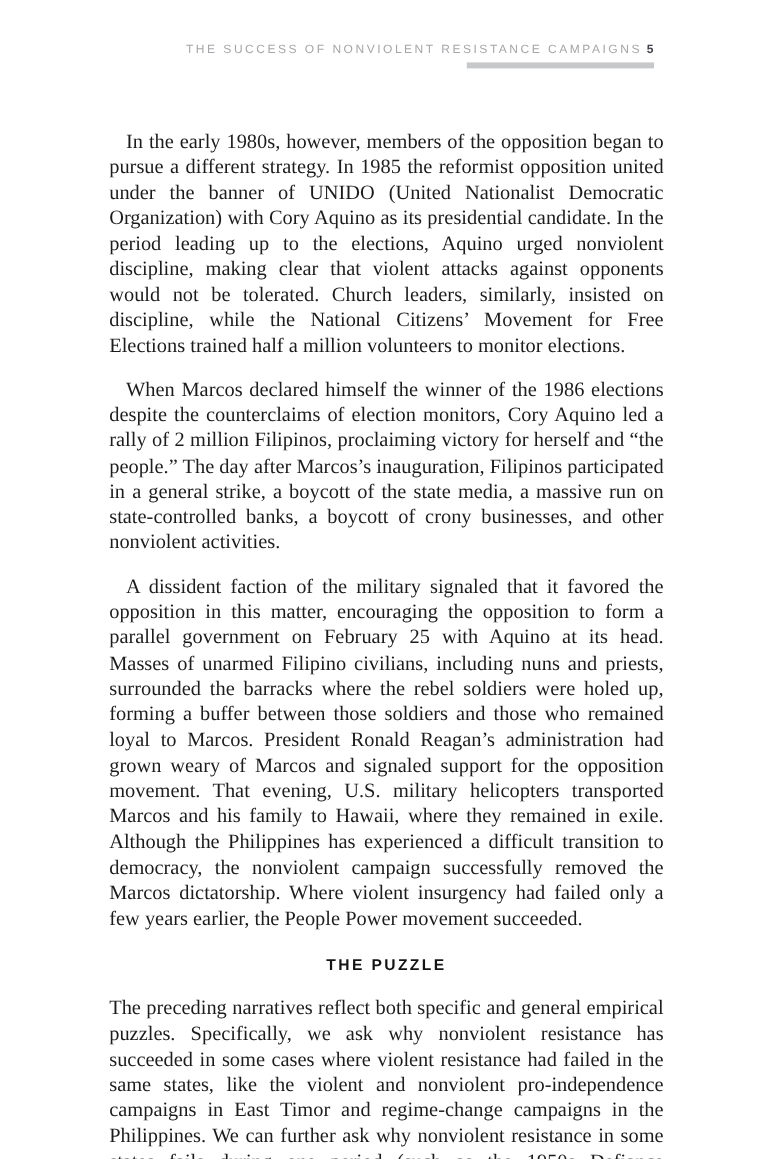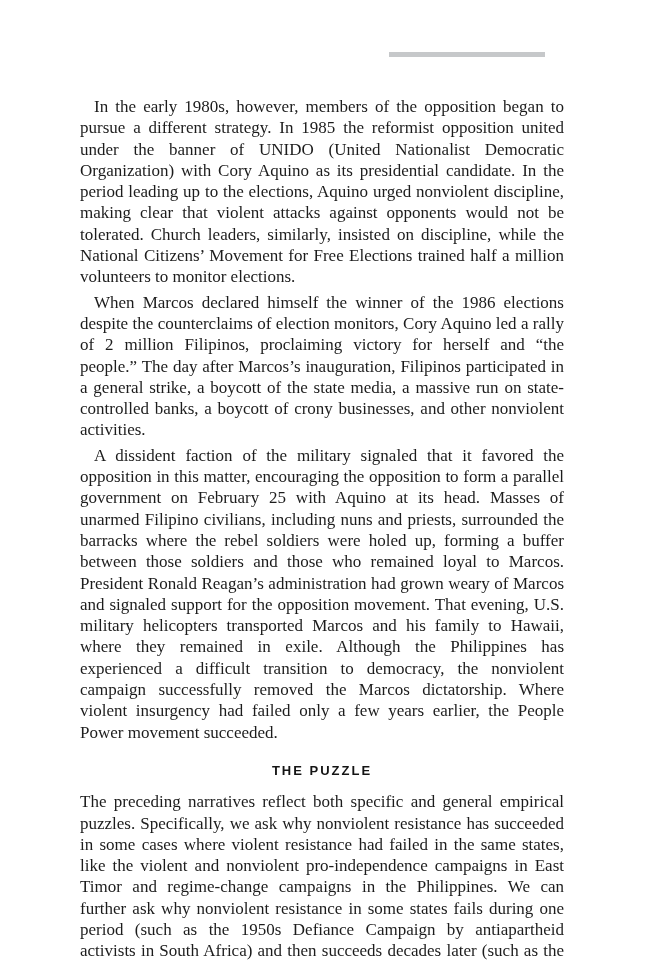--- a/index.html
+++ b/index.html
@@ -40,37 +40,40 @@
     position: absolute;
     left: 76px;
     top: 92px;
     width: 492px;
     font-size: 17px;
     line-height: 21.3px;
     color: #1c1c1c;
     text-align: justify;
     text-justify: inter-word;
   }
-  .text-block p { margin: 4px; padding: 0; }
+  .text-block p { margin: 15px; padding: 0; }
   .text-block p.indent { text-indent: 14px; }
   .section-heading {
     font-family: "Liberation Sans", sans-serif;
     font-size: 13px;
     font-weight: 700;
     letter-spacing: 2px;
     color: #141414;
     margin: 17px 0 10px 0;
     text-align: center;
   }
 </style>
 </head>
 <body>
 
 <div class="page">
 
+  <div class="running-head">
+    <span>THE SUCCESS OF NONVIOLENT RESISTANCE CAMPAIGNS</span><span class="page-num">5</span>
+  </div>
 
   <div class="head-rule"></div>
 
   <div class="text-block">
     <p class="indent">In the early 1980s, however, members of the opposition began to pursue a different strategy. In 1985 the reformist opposition united under the banner of UNIDO (United Nationalist Democratic Organization) with Cory Aquino as its presidential candidate. In the period leading up to the elections, Aquino urged nonviolent discipline, making clear that violent attacks against opponents would not be tolerated. Church leaders, similarly, insisted on discipline, while the National Citizens’ Movement for Free Elections trained half a million volunteers to monitor elections.</p>
     <p class="indent">When Marcos declared himself the winner of the 1986 elections despite the counterclaims of election monitors, Cory Aquino led a rally of 2 million Filipinos, proclaiming victory for herself and “the people.” The day after Marcos’s inauguration, Filipinos participated in a general strike, a boycott of the state media, a massive run on state-controlled banks, a boycott of crony businesses, and other nonviolent activities.</p>
     <p class="indent">A dissident faction of the military signaled that it favored the opposition in this matter, encouraging the opposition to form a parallel government on February 25 with Aquino at its head. Masses of unarmed Filipino civilians, including nuns and priests, surrounded the barracks where the rebel soldiers were holed up, forming a buffer between those soldiers and those who remained loyal to Marcos. President Ronald Reagan’s administration had grown weary of Marcos and signaled support for the opposition movement. That evening, U.S. military helicopters transported Marcos and his family to Hawaii, where they remained in exile. Although the Philippines has experienced a difficult transition to democracy, the nonviolent campaign successfully removed the Marcos dictatorship. Where violent insurgency had failed only a few years earlier, the People Power movement succeeded.</p>
     <h2 class="section-heading">THE PUZZLE</h2>
     <p>The preceding narratives reflect both specific and general empirical puzzles. Specifically, we ask why nonviolent resistance has succeeded in some cases where violent resistance had failed in the same states, like the violent and nonviolent pro-independence campaigns in East Timor and regime-change campaigns in the Philippines. We can further ask why nonviolent resistance in some states fails during one period (such as the 1950s Defiance Campaign by antiapartheid activists in South Africa) and then succeeds decades later (such as the antiapartheid struggle in the early 1990s).</p>
   </div>

